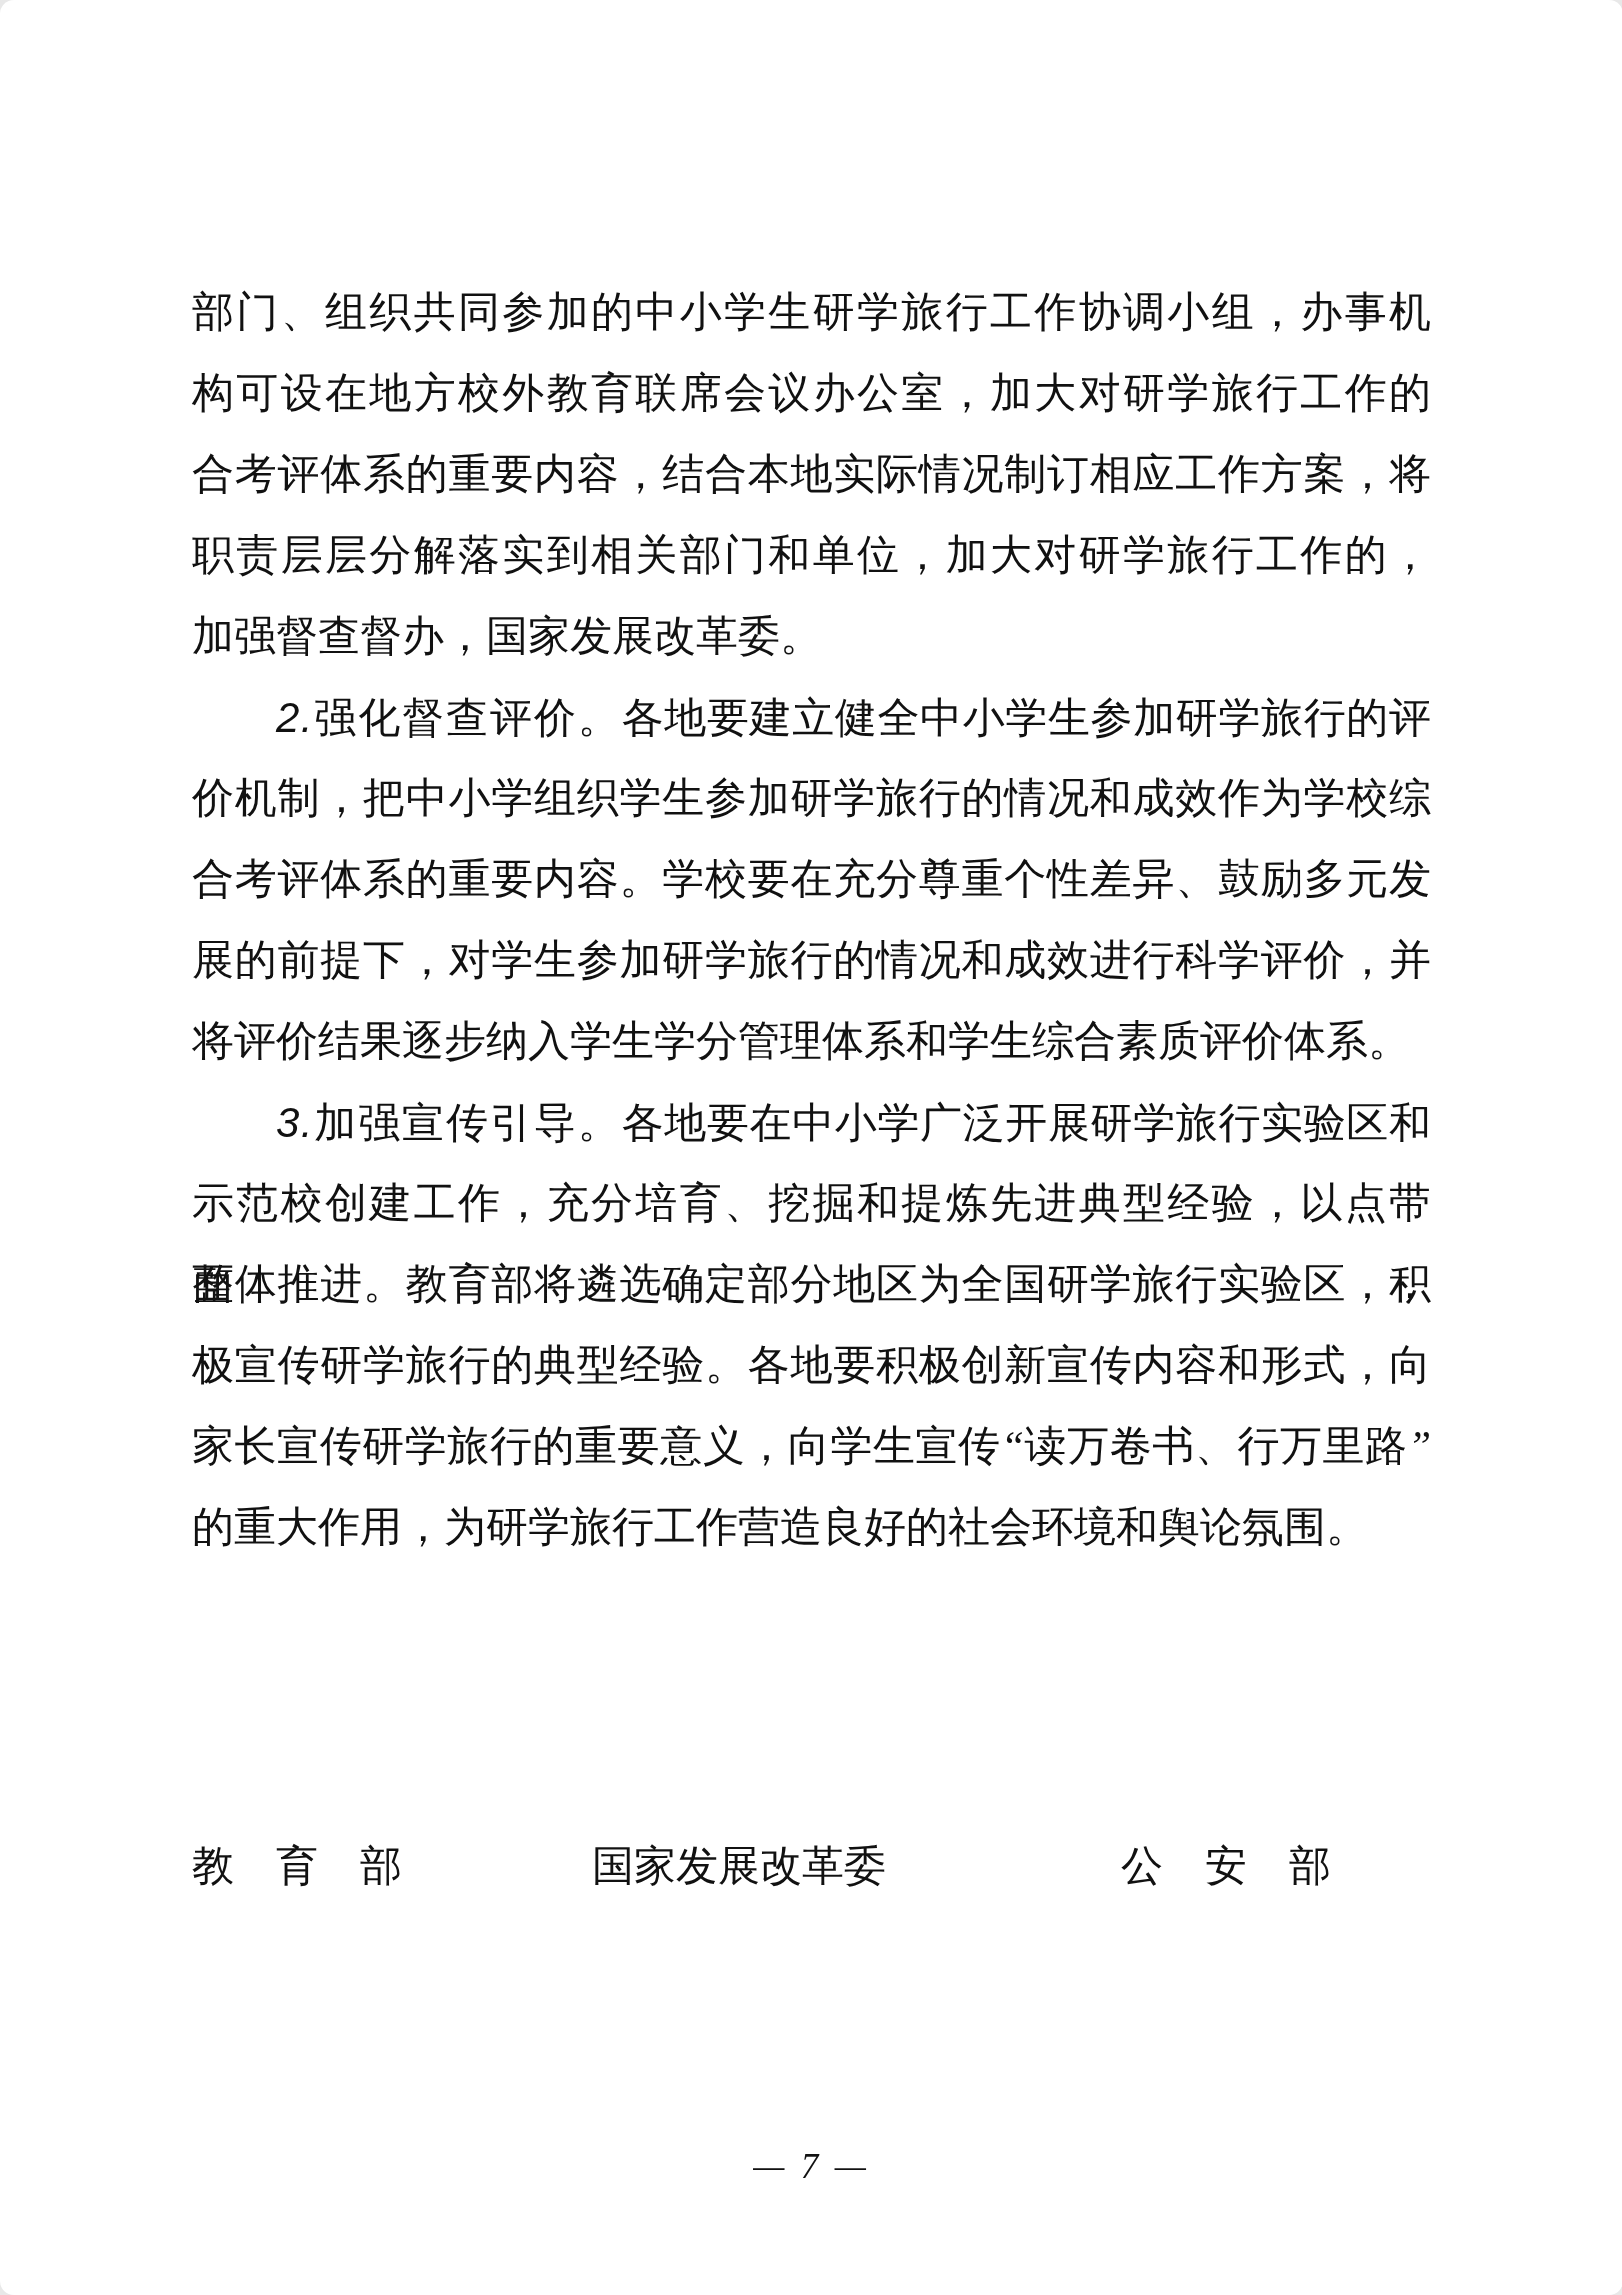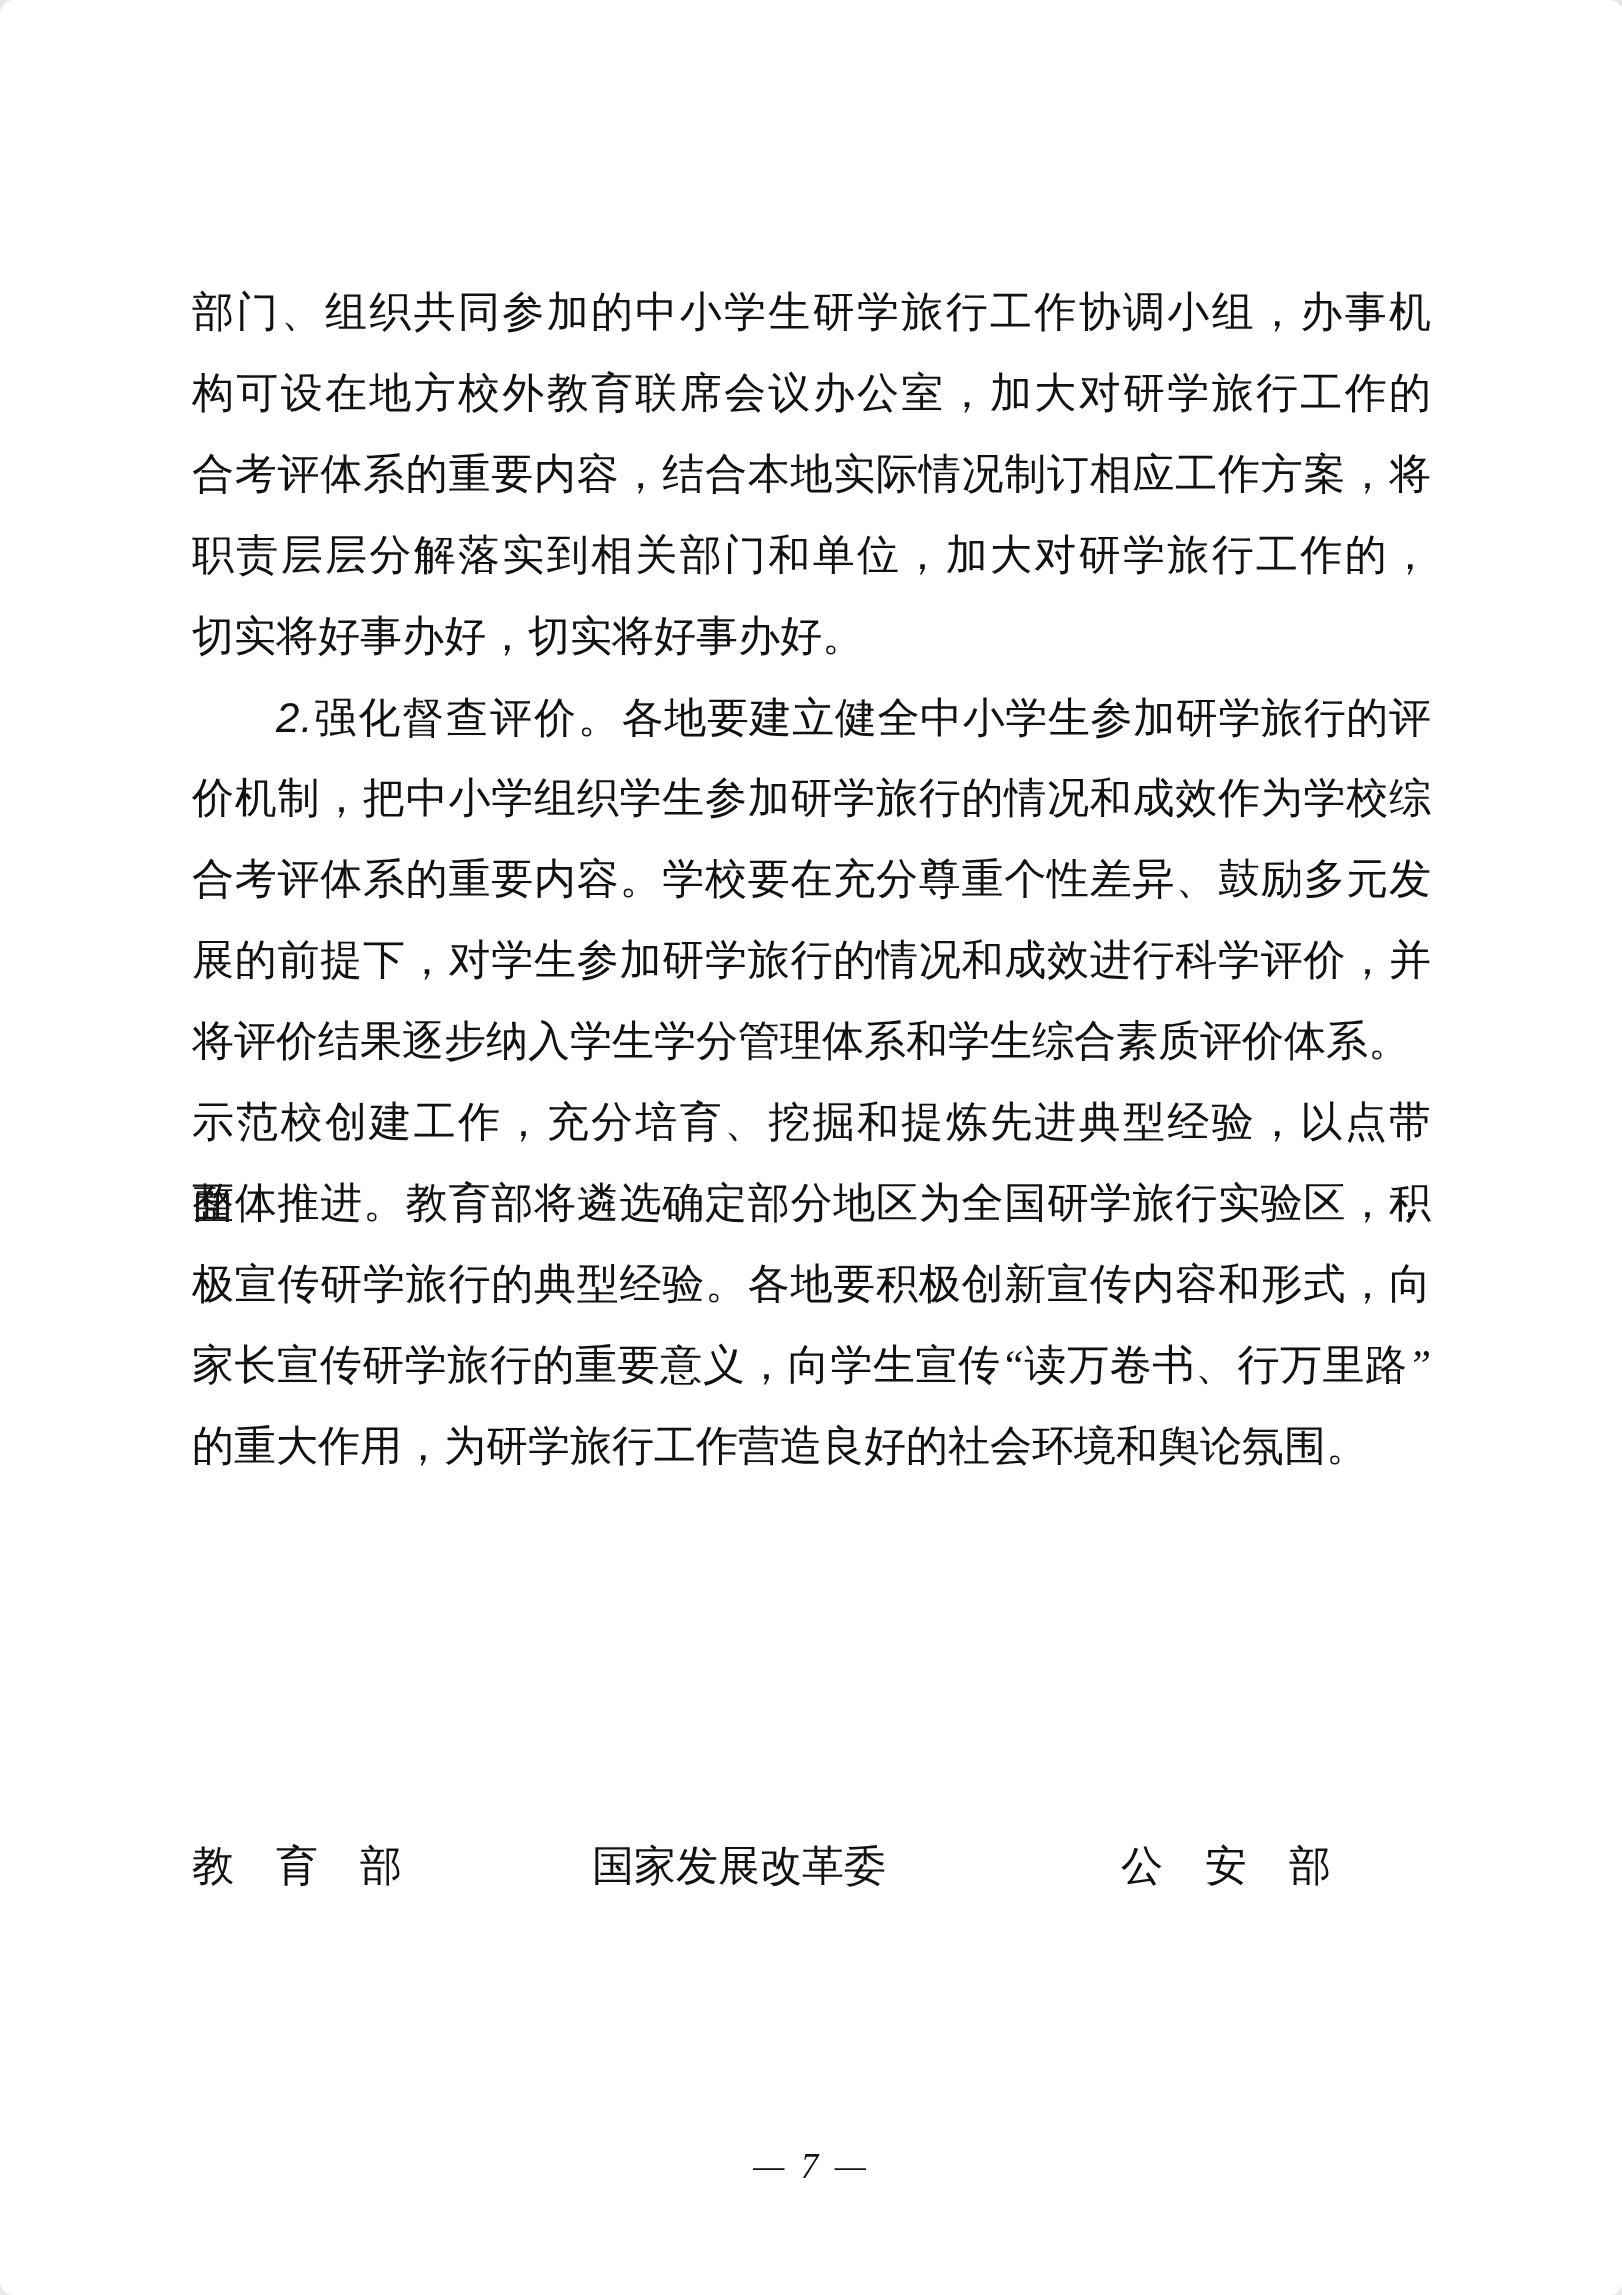--- a/index.html
+++ b/index.html
@@ -76,28 +76,29 @@
 <body>
 
 <div class="page">
 
   <div class="text-block">
 
     <div class="line">部门、组织共同参加的中小学生研学旅行工作协调小组，办事机</div>
     <div class="line">构可设在地方校外教育联席会议办公室，加大对研学旅行工作的</div>
     <div class="line">合考评体系的重要内容，结合本地实际情况制订相应工作方案，将</div>
     <div class="line">职责层层分解落实到相关部门和单位，加大对研学旅行工作的，</div>
-    <div class="line last">切实将好事办好，切实将好事办好。</div>
+    <div class="line last">加强督查督办，国家发展改革委。</div>
 
     <div class="line indent"><b class="clause-heading">2.强化督查评价。</b><span>各地要建立健全中小学生参加研学旅行的评</span></div>
     <div class="line">价机制，把中小学组织学生参加研学旅行的情况和成效作为学校综</div>
     <div class="line">合考评体系的重要内容。学校要在充分尊重个性差异、鼓励多元发</div>
     <div class="line">展的前提下，对学生参加研学旅行的情况和成效进行科学评价，并</div>
     <div class="line last">将评价结果逐步纳入学生学分管理体系和学生综合素质评价体系。</div>
 
+    <div class="line indent"><b class="clause-heading">3.加强宣传引导。</b><span>各地要在中小学广泛开展研学旅行实验区和</span></div>
     <div class="line">示范校创建工作，充分培育、挖掘和提炼先进典型经验，以点带面，</div>
     <div class="line">整体推进。教育部将遴选确定部分地区为全国研学旅行实验区，积</div>
     <div class="line">极宣传研学旅行的典型经验。各地要积极创新宣传内容和形式，向</div>
     <div class="line">家长宣传研学旅行的重要意义，向学生宣传“读万卷书、行万里路”</div>
     <div class="line last">的重大作用，为研学旅行工作营造良好的社会环境和舆论氛围。</div>
 
   </div>
 
   <div class="signatures">
     <span class="signature sig-moe">教　育　部</span>

